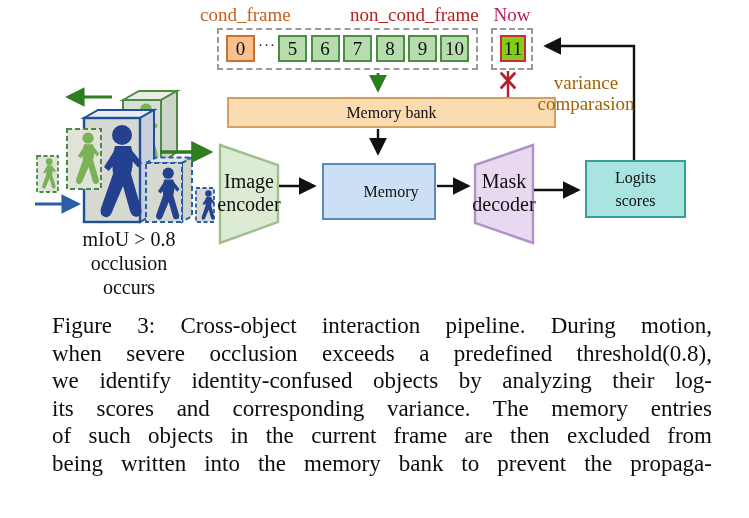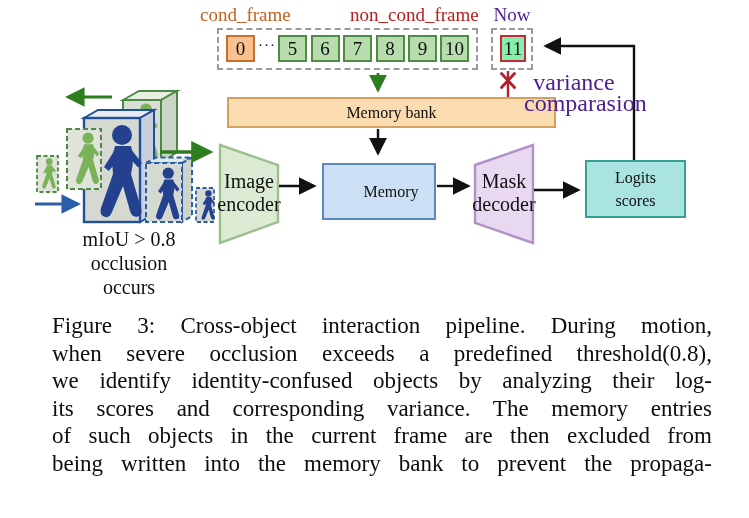--- a/index.html
+++ b/index.html
@@ -11,55 +11,55 @@
     position: relative;
     overflow: hidden;
   }
   .figure-area { position: absolute; left: 0; top: 0; width: 749px; height: 308px; }
   .svg-layer { position: absolute; left: 0; top: 0; }
 
   
   .tl-label { position: absolute; font-size: 19px; white-space: nowrap; }
   .lbl-cond   { left: 200px; top: 4px;  color: #c4601d; }
   .lbl-noncond{ left: 318px; top: 4px;  color: #b91c1c; margin-left: 32px; }
-  .lbl-now    { left: 491px; top: 4px;  color: #4c1d95; width: 42px; text-align: center; }
+  .lbl-now    { left: 491px; top: 4px;  color: #be185d; width: 42px; text-align: center; }
 
   
   .dash-group { position: absolute; border: 2px dashed #9a9a9a; background: transparent; }
   .grp-frames { left: 217px; top: 28px; width: 261px; height: 42px; }
   .grp-now    { left: 491px; top: 28px; width: 42px;  height: 42px; }
 
   
   .frame { position: absolute; top: 35px; width: 29px; height: 27px;
            display: flex; align-items: center; justify-content: center;
            font-size: 19px; color: #101010; }
   .f-cond { background: #f8c18f; border: 2px solid #c9702c; }
   .f-non  { background: #b7dcae; border: 2px solid #4e8b44; }
-  .f-now  { background: #86efac; border: 2px solid #c62b3a; }
+  .f-now  { background: #84cc16; border: 2px solid #c62b3a; }
   .ellipsis { position: absolute; left: 257px; top: 37px; width: 20px;
               font-size: 15px; letter-spacing: 1px; color: #222; text-align: center; }
 
   
   .node { position: absolute; display: flex; align-items: center; justify-content: center;
           text-align: center; font-size: 16px; line-height: 23px; color: #101010; }
   .memory-bank { left: 227px; top: 97px;  width: 329px; height: 31px;
                  background: #fbdcb0; border: 2px solid #d4a05e; }
   .memory-attention { left: 322px; top: 163px; width: 114px; height: 57px;
                  background: #cbe0f5; border: 2px solid #5d88bc; padding-left: 24px; }
   .logits { left: 585px; top: 160px; width: 101px; height: 58px;
                  background: #a9e4e0; border: 2px solid #36a096; }
 
   
   .trap-label { position: absolute; text-align: center; font-size: 20px;
                 line-height: 23px; color: #101010; }
   .lbl-encoder { left: 211px; top: 170px; width: 76px; }
   .lbl-decoder { left: 467px; top: 170px; width: 74px; }
 
-  .variance-note { position: absolute; left: 524px; top: 72px; width: 100px;
-                   text-align: center; font-size: 24px; line-height: 21px; color: #4c1d95; }
+  .variance-note { position: absolute; left: 536px; top: 72px; width: 100px;
+                   text-align: center; font-size: 19px; line-height: 21px; color: #a16207; }
   .occlusion-note { position: absolute; left: 68px; top: 227px; width: 122px;
                     text-align: center; font-size: 20px; line-height: 24px; color: #101010; }
 
   
   .caption { position: absolute; left: 45px; top: 312px; width: 660px;
              font-size: 23px; line-height: 27.6px; color: #0d0d0d; margin-left: 7px; }
   .caption .jline { text-align: justify; text-align-last: justify; }
   .caption .lastline { text-align: left; }
 </style>
 </head>

